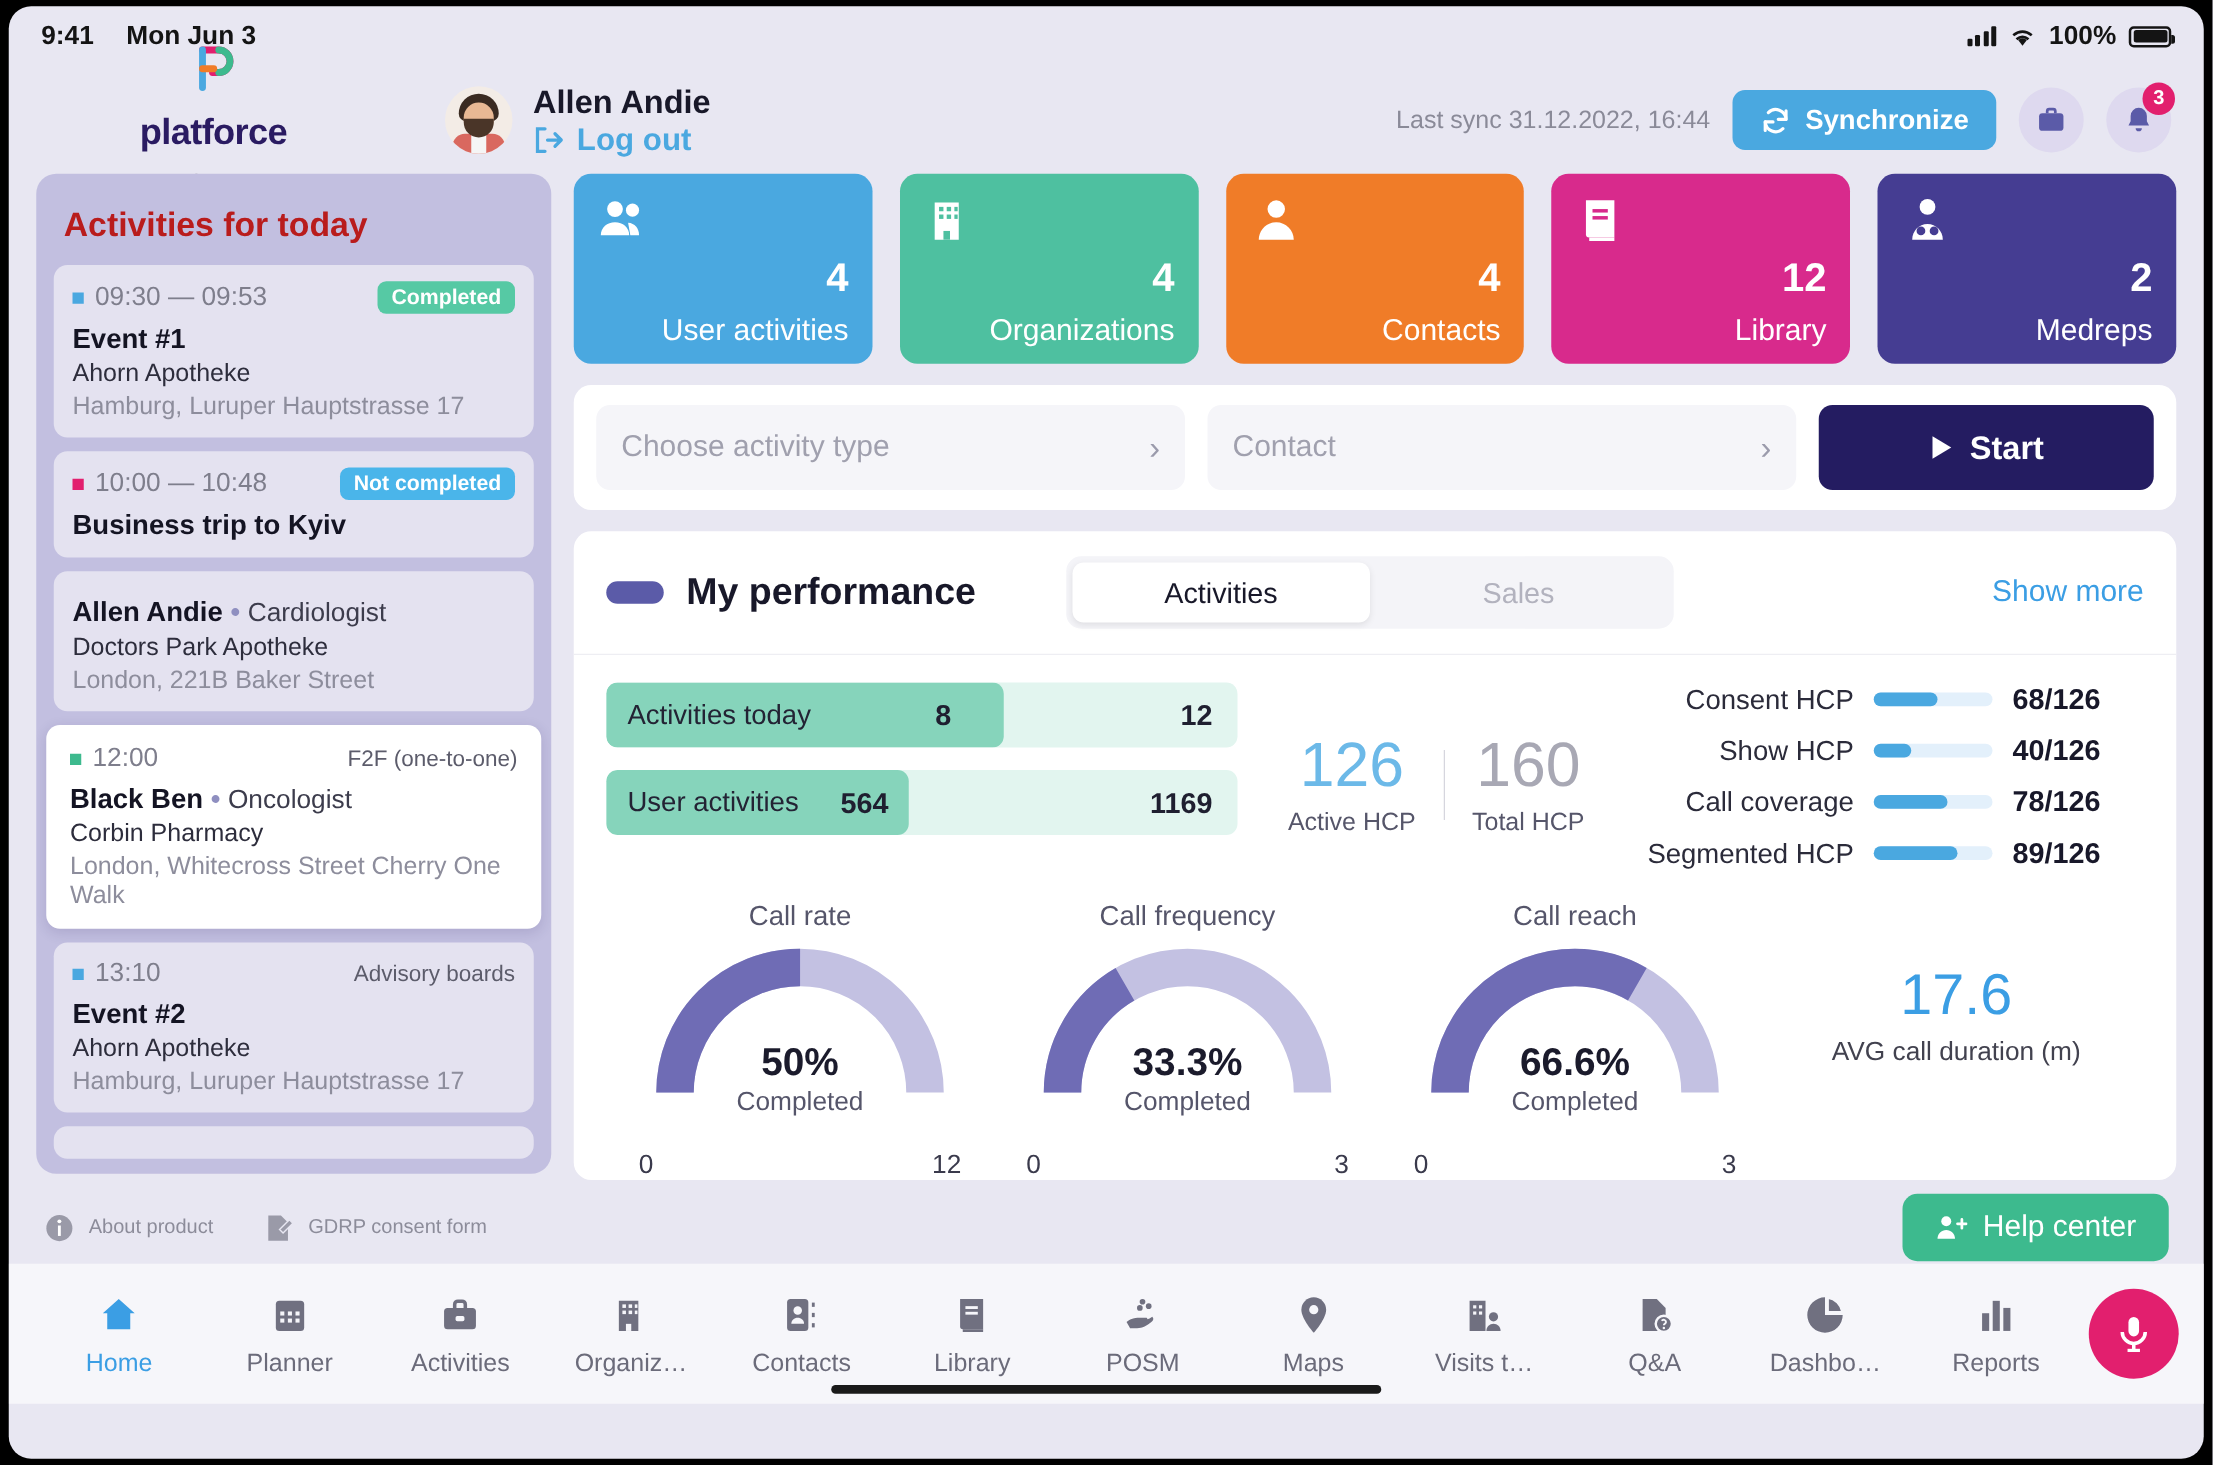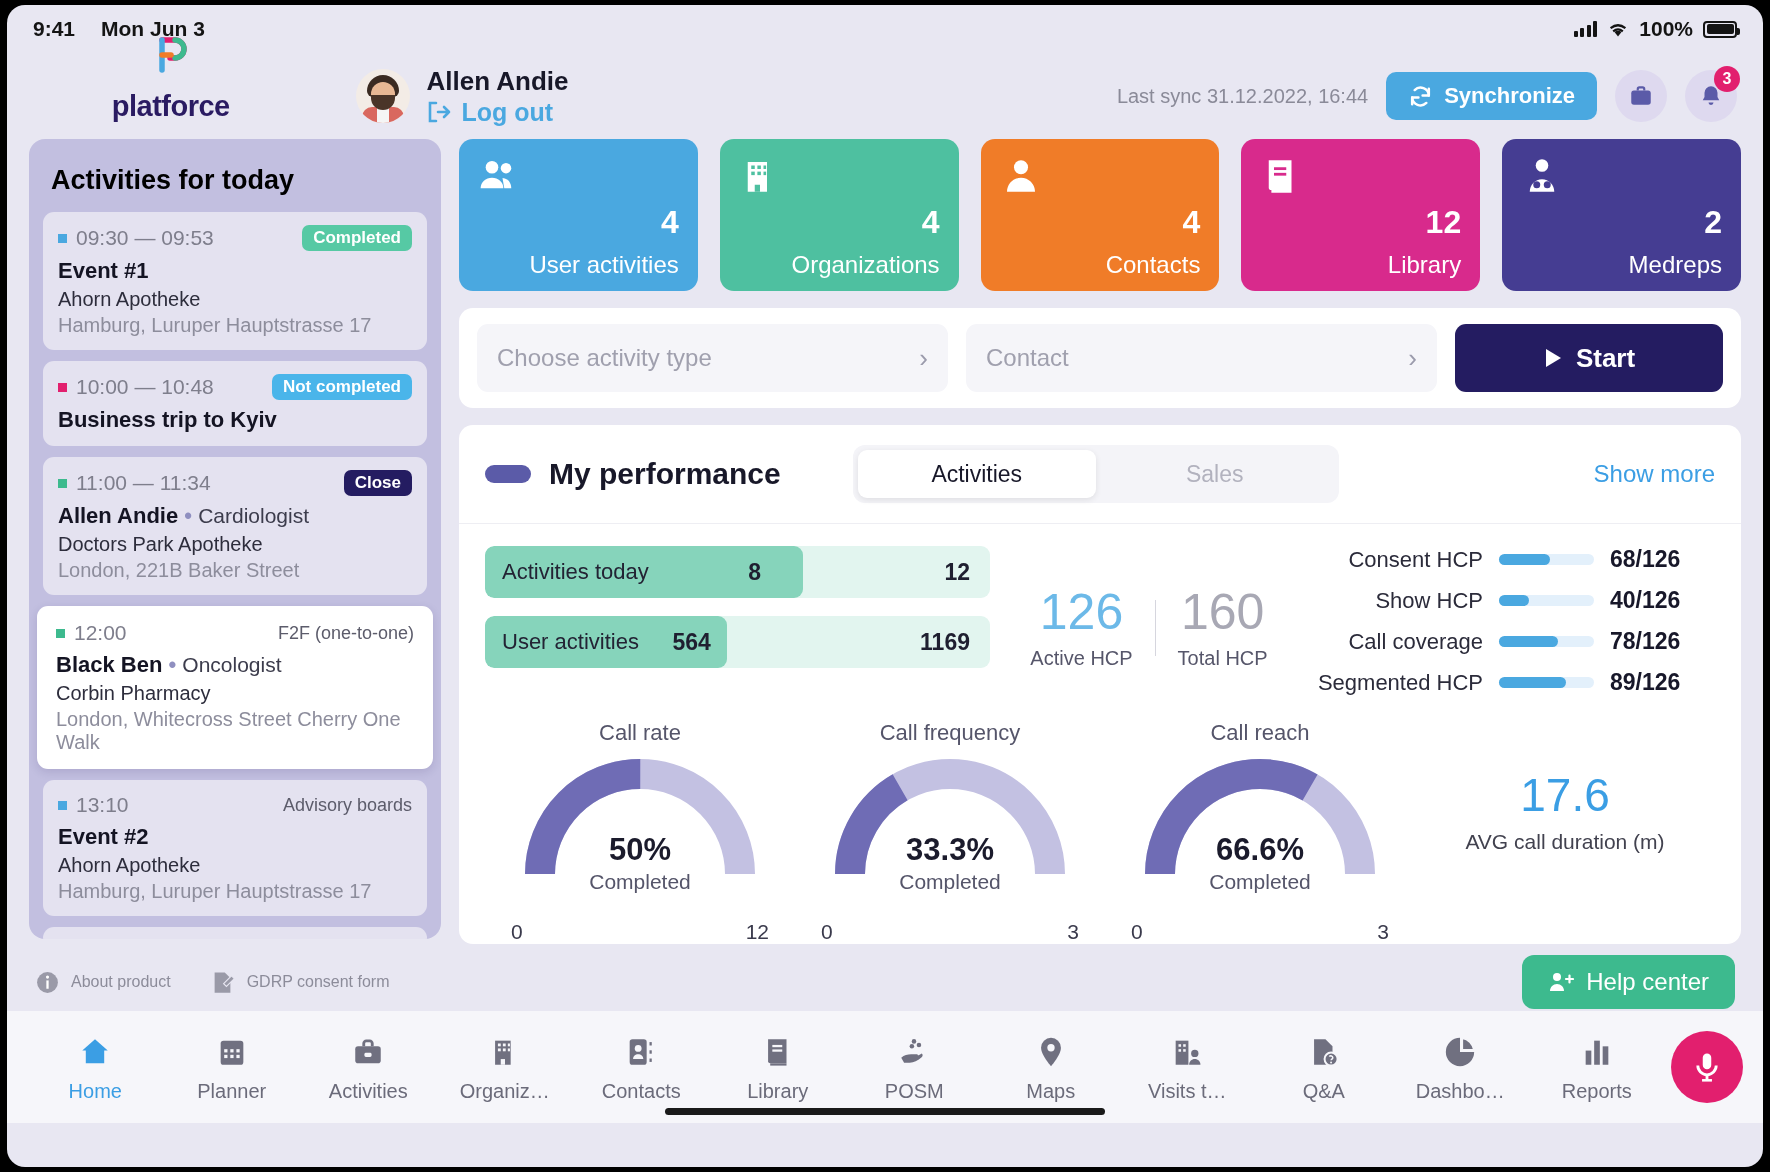--- a/index.html
+++ b/index.html
@@ -55,21 +55,21 @@
     display: flex; align-items: center; gap: 11px; font-family: inherit; cursor: pointer;
   }
   .icon-btn { width: 52px; height: 52px; border-radius: 50%; background: #ded9ef; display: flex; align-items: center; justify-content: center; position: relative; }
   .badge { position: absolute; right: -3px; top: -4px; width: 26px; height: 26px; border-radius: 50%; background: #e21f6e; color: #fff; font-size: 16px; display: flex; align-items: center; justify-content: center; font-weight: bold; }
 
   
   .content { display: flex; padding: 0 22px; gap: 18px; height: 800px; }
 
   
   .sidebar { width: 412px; background: #c2bfe0; border-radius: 16px; padding: 16px 14px 0 14px; overflow: hidden; }
-  .sb-title { font-size: 27px; font-weight: bold; color: #000000; margin: 10px 4px 16px 8px; }
+  .sb-title { font-size: 27px; font-weight: bold; color: #b91c1c; margin: 10px 4px 16px 8px; }
   .act { background: #e4e2f0; border-radius: 11px; padding: 13px 15px; margin-bottom: 11px; }
   .act.active { background: #fff; margin: 0 -6px 11px -6px; padding: 15px 19px; box-shadow: 0 3px 10px rgba(40,30,90,.14); }
   .act-top { display: flex; align-items: center; gap: 9px; }
   .dot { width: 9px; height: 9px; flex: 0 0 9px; }
   .act-time { font-size: 21px; color: #7e7e8c; }
   .act-tag { margin-left: auto; font-size: 18px; color: #5c5c6b; }
   .pill { margin-left: auto; border-radius: 7px; padding: 3px 11px; font-size: 17px; font-weight: bold; color: #fff; }
   .act-name { font-size: 22px; font-weight: bold; color: #141423; margin-top: 7px; }
   .act-name .role { font-weight: normal; color: #3c3c4c; font-size: 21px; }
   .act-name .sep { color: #8f8fc0; }
@@ -259,25 +259,20 @@
           </div>
           <div class="act">
             <div class="act-top">
               <span class="dot" style="background:#e21f6e"></span>
               <span class="act-time">10:00 — 10:48</span>
               <span class="pill" style="background:#4ab5ea">Not completed</span>
             </div>
             <div class="act-name">Business trip to Kyiv</div>
           </div>
           <div class="act">
-            <div class="act-top">
-              <span class="dot" style="background:#3dba8e"></span>
-              <span class="act-time">11:00 — 11:34</span>
-              <span class="pill" style="background:#241c61">Close</span>
-            </div>
             <div class="act-name">Allen Andie <span class="sep">•</span> <span class="role">Cardiologist</span></div>
             <div class="act-org">Doctors Park Apotheke</div>
             <div class="act-addr">London, 221B Baker Street</div>
           </div>
           <div class="act active">
             <div class="act-top">
               <span class="dot" style="background:#3dba8e"></span>
               <span class="act-time">12:00</span>
               <span class="act-tag">F2F (one-to-one)</span>
             </div>

